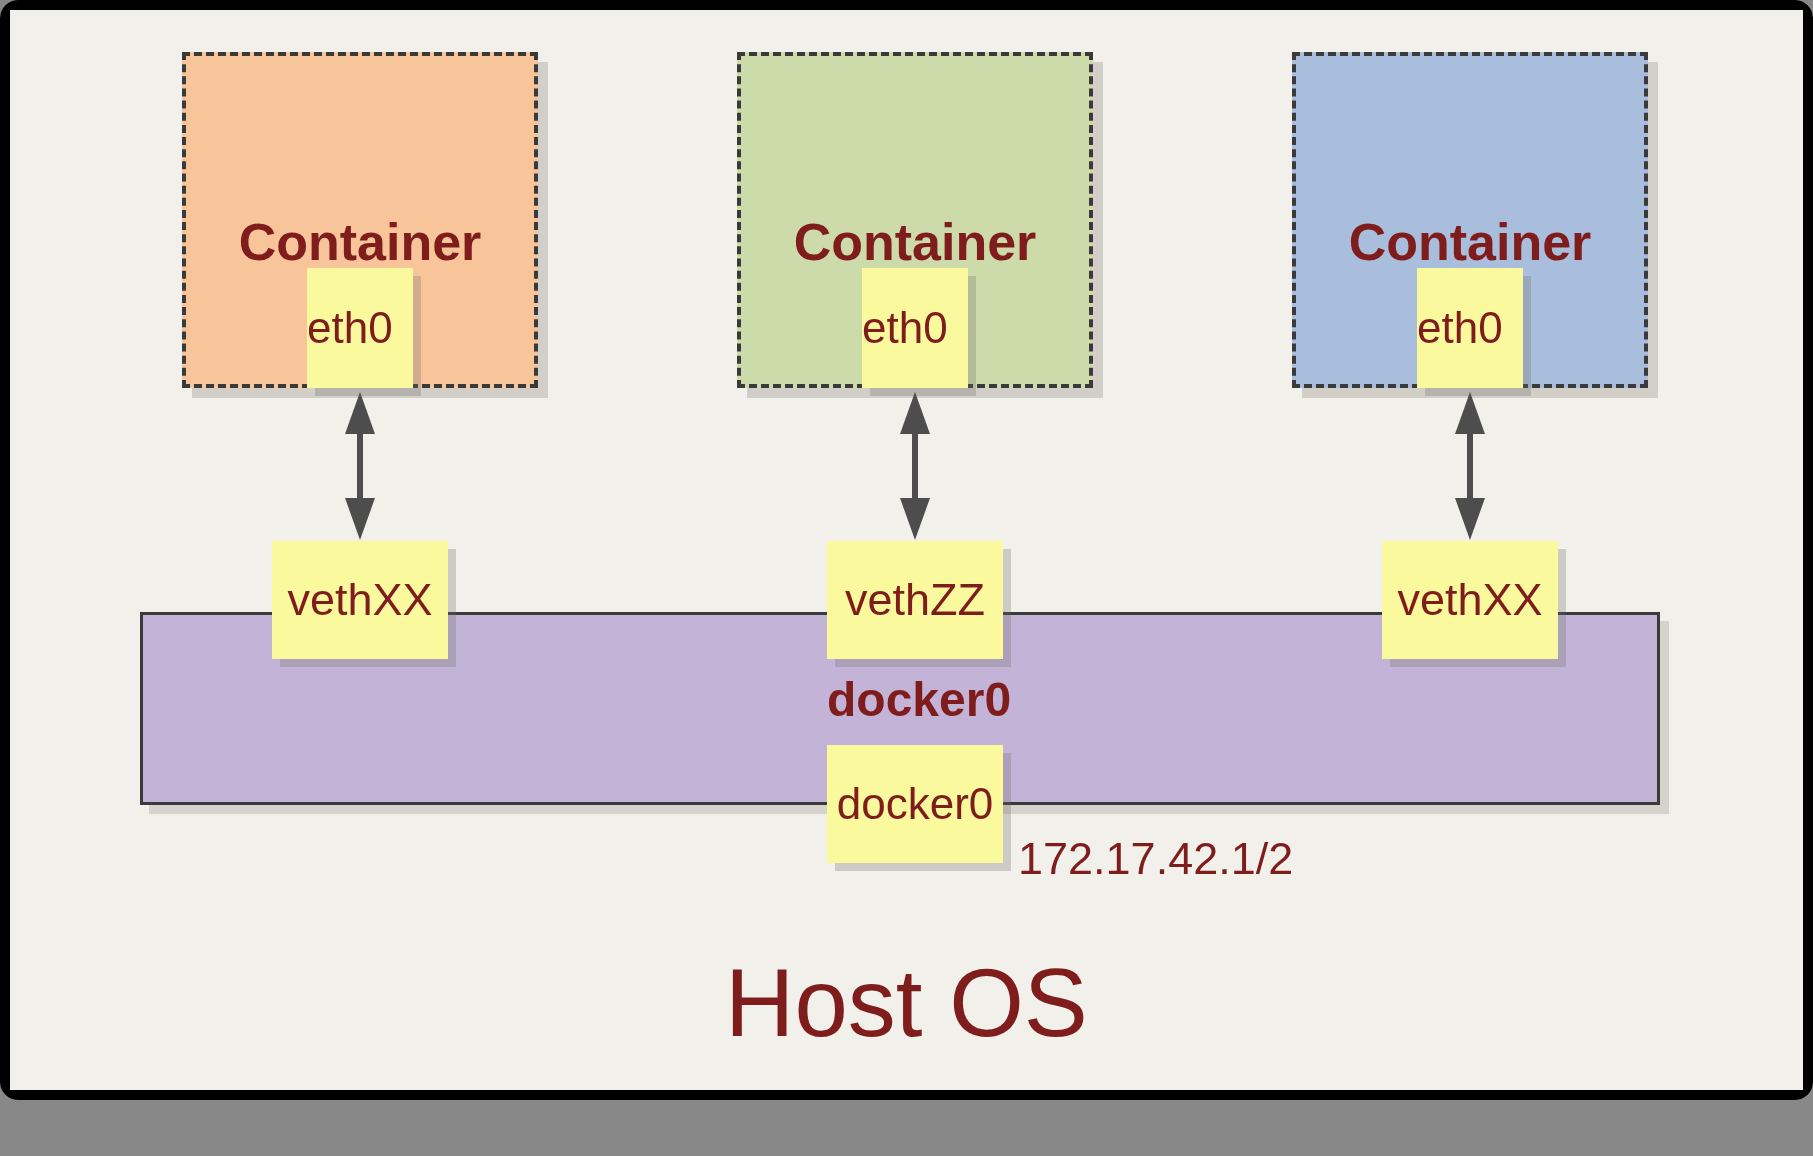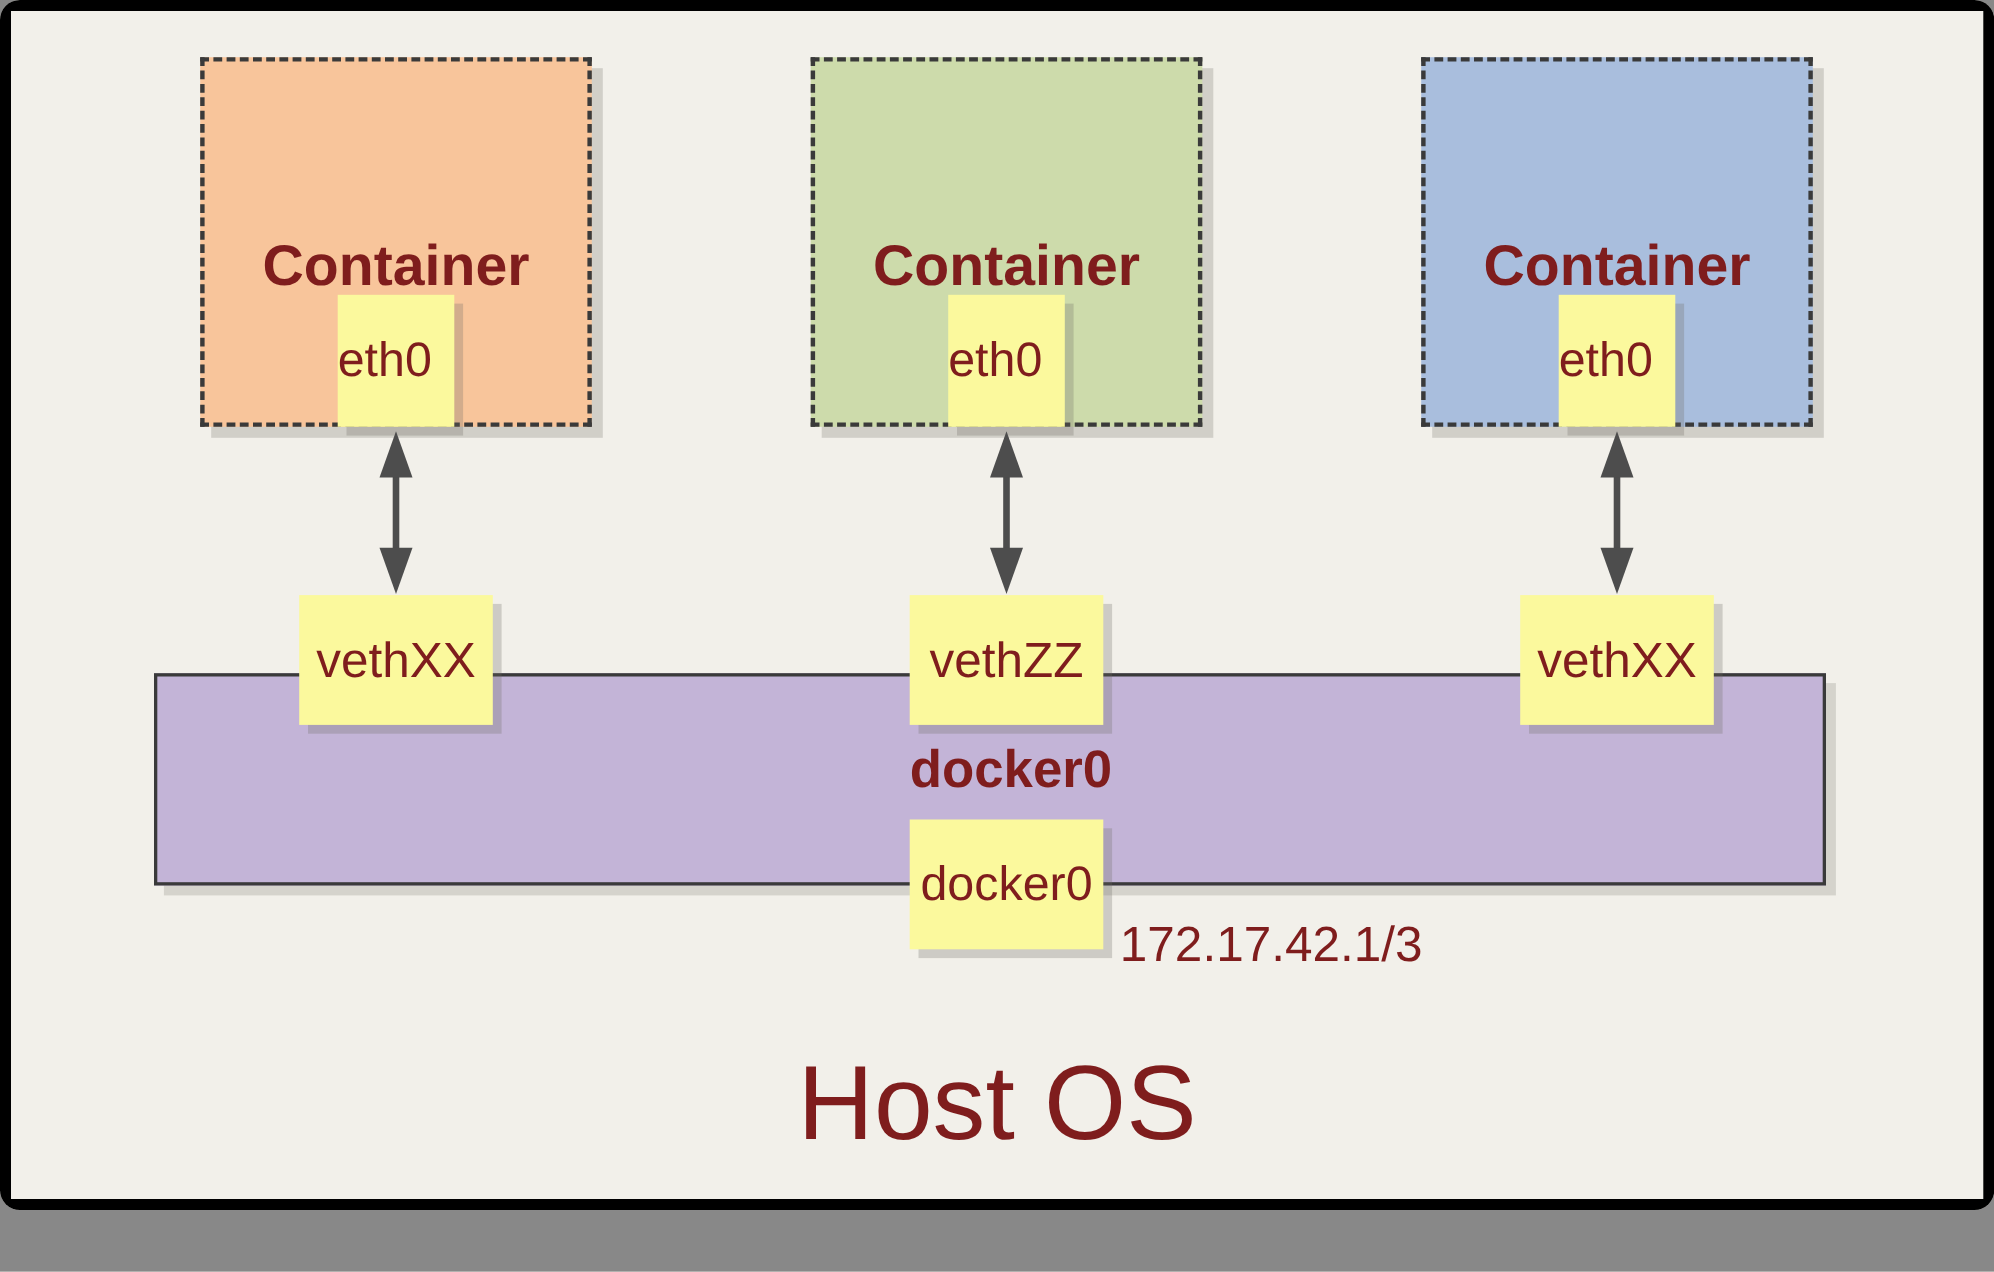--- a/index.html
+++ b/index.html
@@ -153,18 +153,18 @@
   <div class="veth-box v3">
     <span>vethXX</span>
   </div>
 
   <div class="bridge-label">docker0</div>
 
   <div class="bridge-if-box">
     <span>docker0</span>
   </div>
 
-  <div class="ip-label">172.17.42.1/3</div>
+  <div class="ip-label">172.17.42.1/2</div>
 
   <div class="host-label">Host OS</div>
 
   <div id="frame"></div>
 </div>
 
 </body></html>

